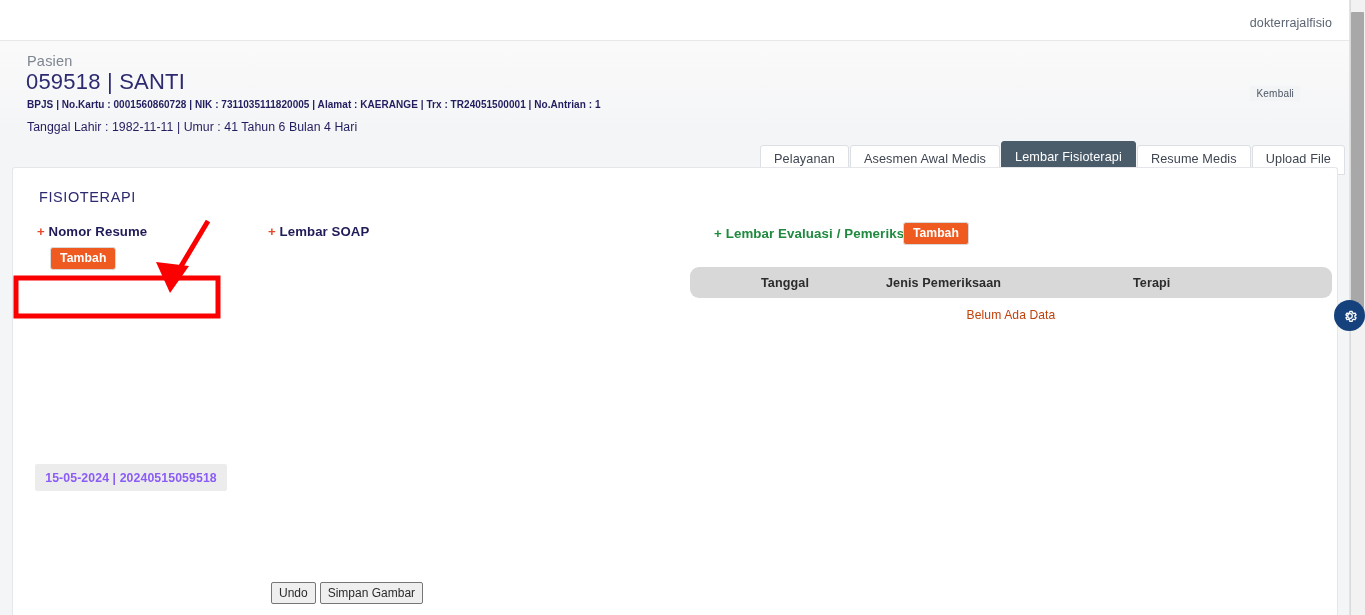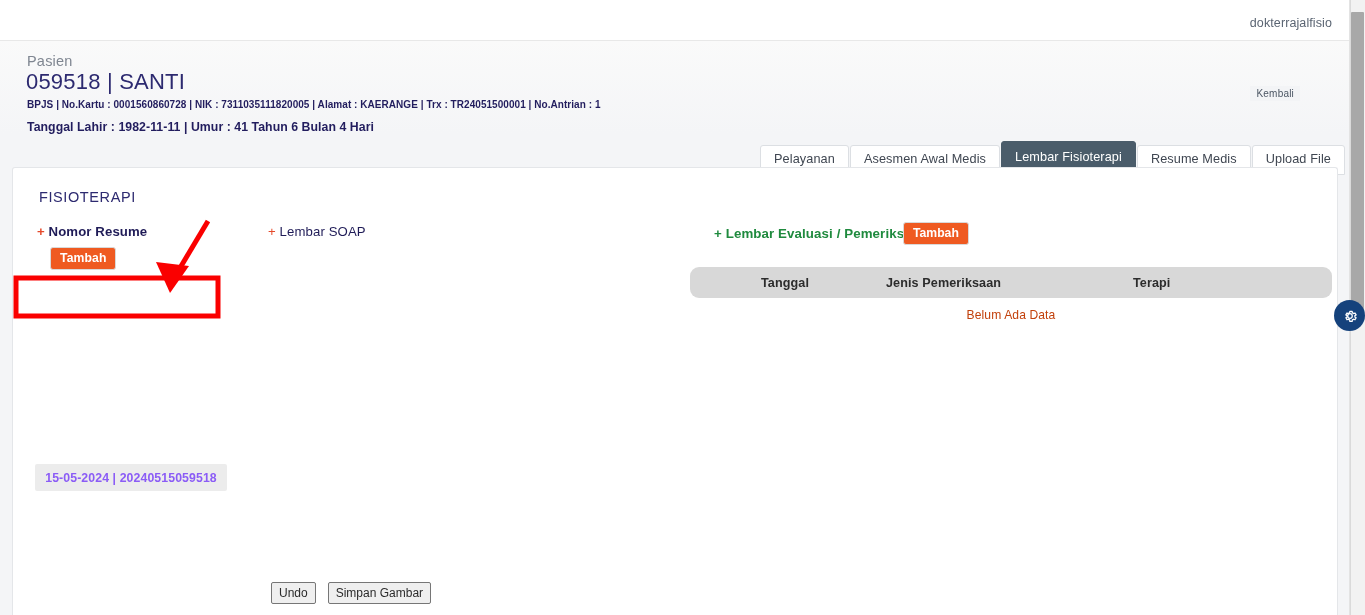--- a/index.html
+++ b/index.html
@@ -74,21 +74,21 @@
     font-size: 10px;
     font-weight: bold;
     color: #221d5e;
     letter-spacing: .05px;
     white-space: nowrap;
   }
   .patient-line2 {
     position: absolute;
     left: 27px; top: 79px;
     font-size: 12.3px;
-    font-weight: bold;
+    font-weight: normal;
     color: #221d5e;
     letter-spacing: .05px;
     white-space: nowrap;
   }
   .kembali {
     position: absolute;
     right: 50px; top: 45px;
     font-size: 10px;
     color: #4b5563;
     letter-spacing: .2px;
@@ -184,31 +184,31 @@
     letter-spacing: .1px;
     cursor: pointer;
     margin-top: 12px;
   }
 
   
   .col-soap-label {
     position: absolute;
     left: 255px; top: 56px;
     font-size: 13.2px;
-    font-weight: normal;
+    font-weight: bold;
     color: #1f1b57;
     letter-spacing: .1px;
   }
   .col-soap-label .plus { color: #e5492a; }
 
   .canvas-buttons {
     position: absolute;
     left: 258px; top: 414px;
     display: flex;
-    gap: 12px;
+    gap: 4px;
     border-radius: 11px;
   }
   .canvas-buttons button {
     font-family: "Liberation Sans", sans-serif;
     font-size: 12px;
     color: #2b2b2b;
     background: #efefef;
     border: 1px solid #767676;
     border-radius: 2px;
     padding: 3px 7px;

